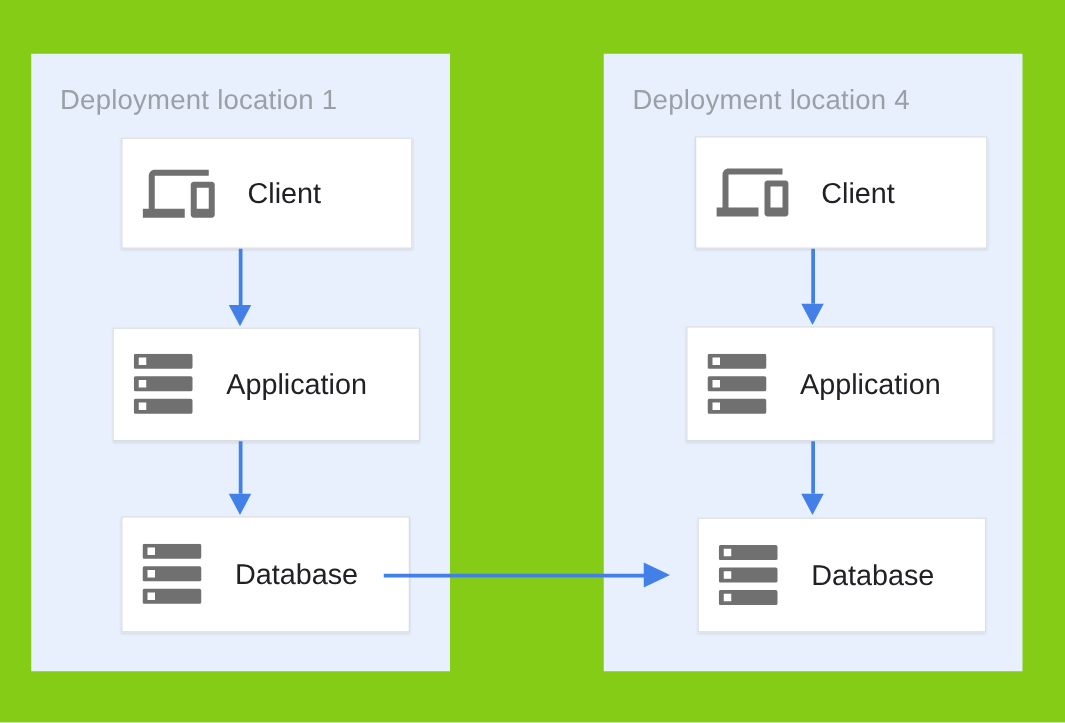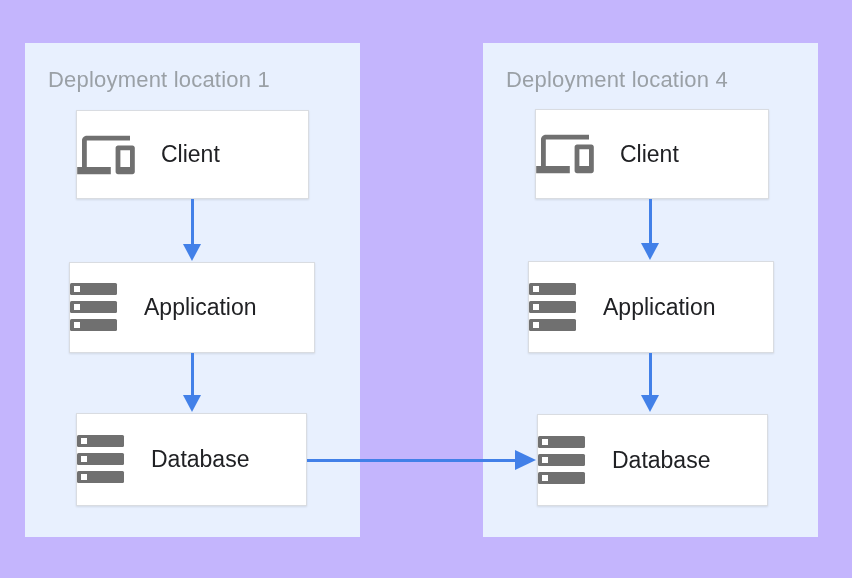--- a/index.html
+++ b/index.html
@@ -14,21 +14,21 @@
     --icon-gray: #707070;
     --title-gray: #9aa0a6;
     --label-dark: #202124;
     --box-border: #d9dce1;
     --box-bg: #ffffff;
   }
   #canvas {
     position: relative;
     width: 852px;
     height: 578px;
-    background: #c4b5fd;
+    background: #84cc16;
     overflow: hidden;
   }
   .panel {
     position: absolute;
     top: 43px;
     width: 335px;
     height: 494px;
     background: var(--panel-bg);
   }
   .panel-title {
@@ -41,21 +41,22 @@
     white-space: nowrap;
   }
   .node {
     position: absolute;
     background: var(--box-bg);
     border: 1px solid var(--box-border);
     box-shadow: 0 1px 2px rgba(0,0,0,0.10);
     box-sizing: border-box;
     display: flex;
     align-items: center;
-    padding-left: 0;
+    padding-left: 16px;
+    margin-left: 21px;
   }
   .node .icon {
     flex: 0 0 auto;
     display: flex;
     align-items: center;
     justify-content: center;
   }
   .node .icon svg { fill: var(--icon-gray); }
   .node .icon svg .dot { fill: #ffffff; }
   .node-label {

